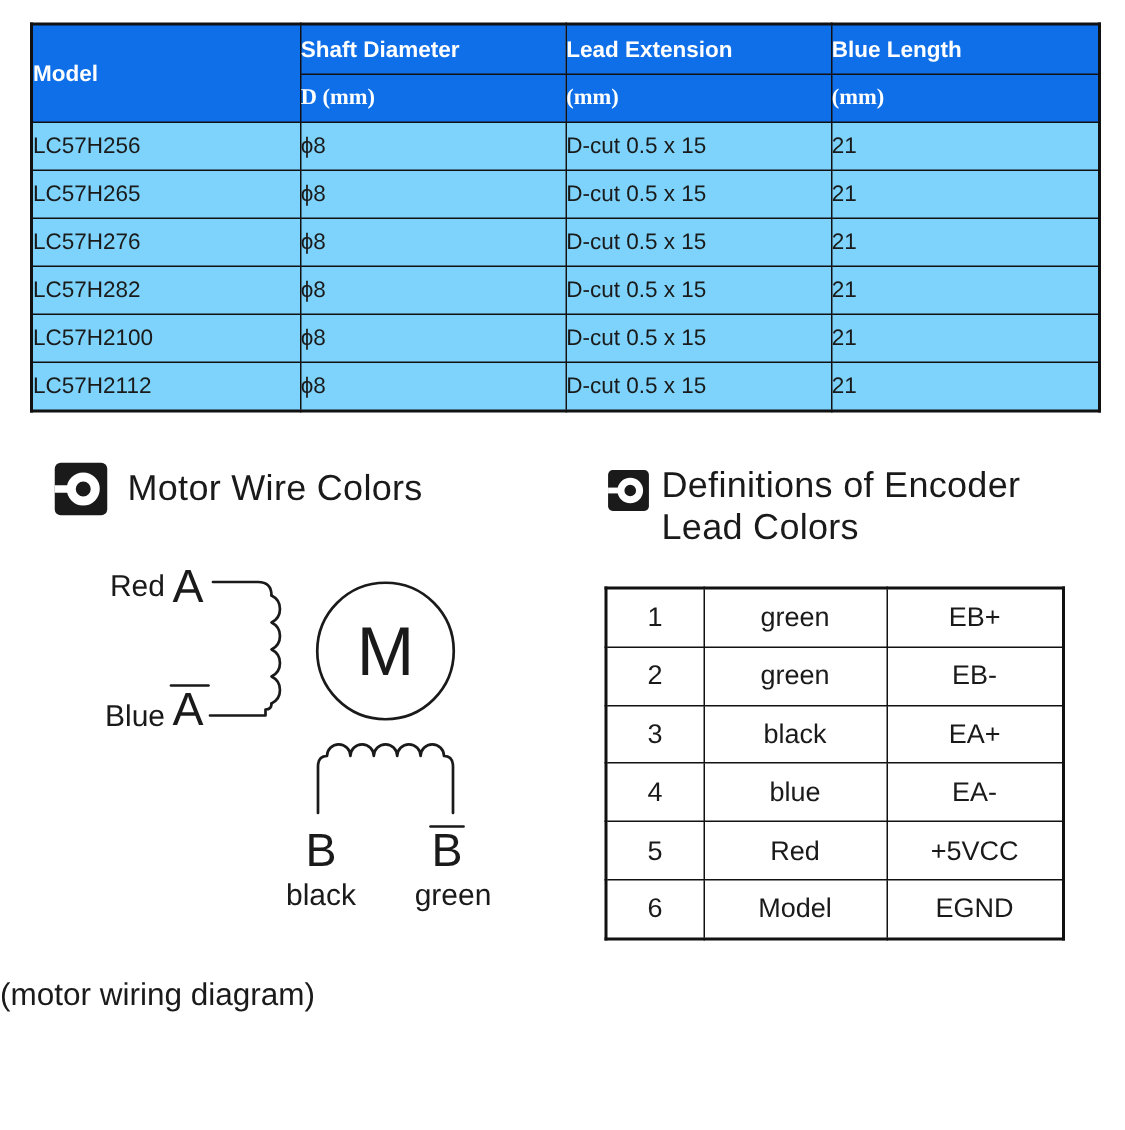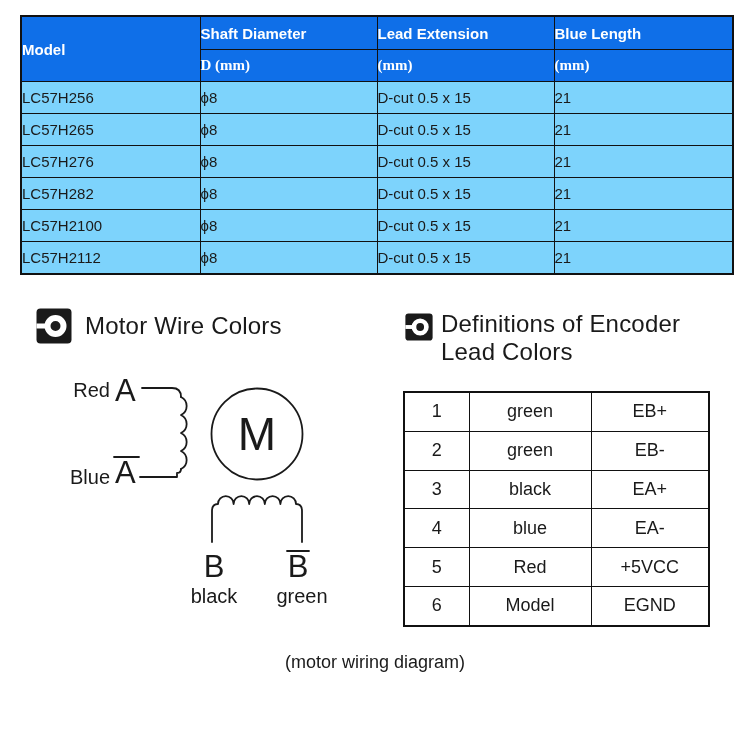--- a/index.html
+++ b/index.html
@@ -49,21 +49,21 @@
     font-size:18px;
   }
   table.encoder td{
     border:1.5px solid var(--border,#111);
     height:37.8px;text-align:center;vertical-align:middle;padding:0;color:var(--text,#1a1a1a);
   }
 
   
   .caption{
     position:absolute;left:0;top:652px;width:750px;
-    text-align:center;font-size:18px;color:var(--text,#1a1a1a);
+    font-size:21px;color:var(--text,#1a1a1a);
   }
 </style>
 </head>
 <body>
 
 <div class="page">
 
   <table class="spec">
     <colgroup>
         <col style="width:179px">

